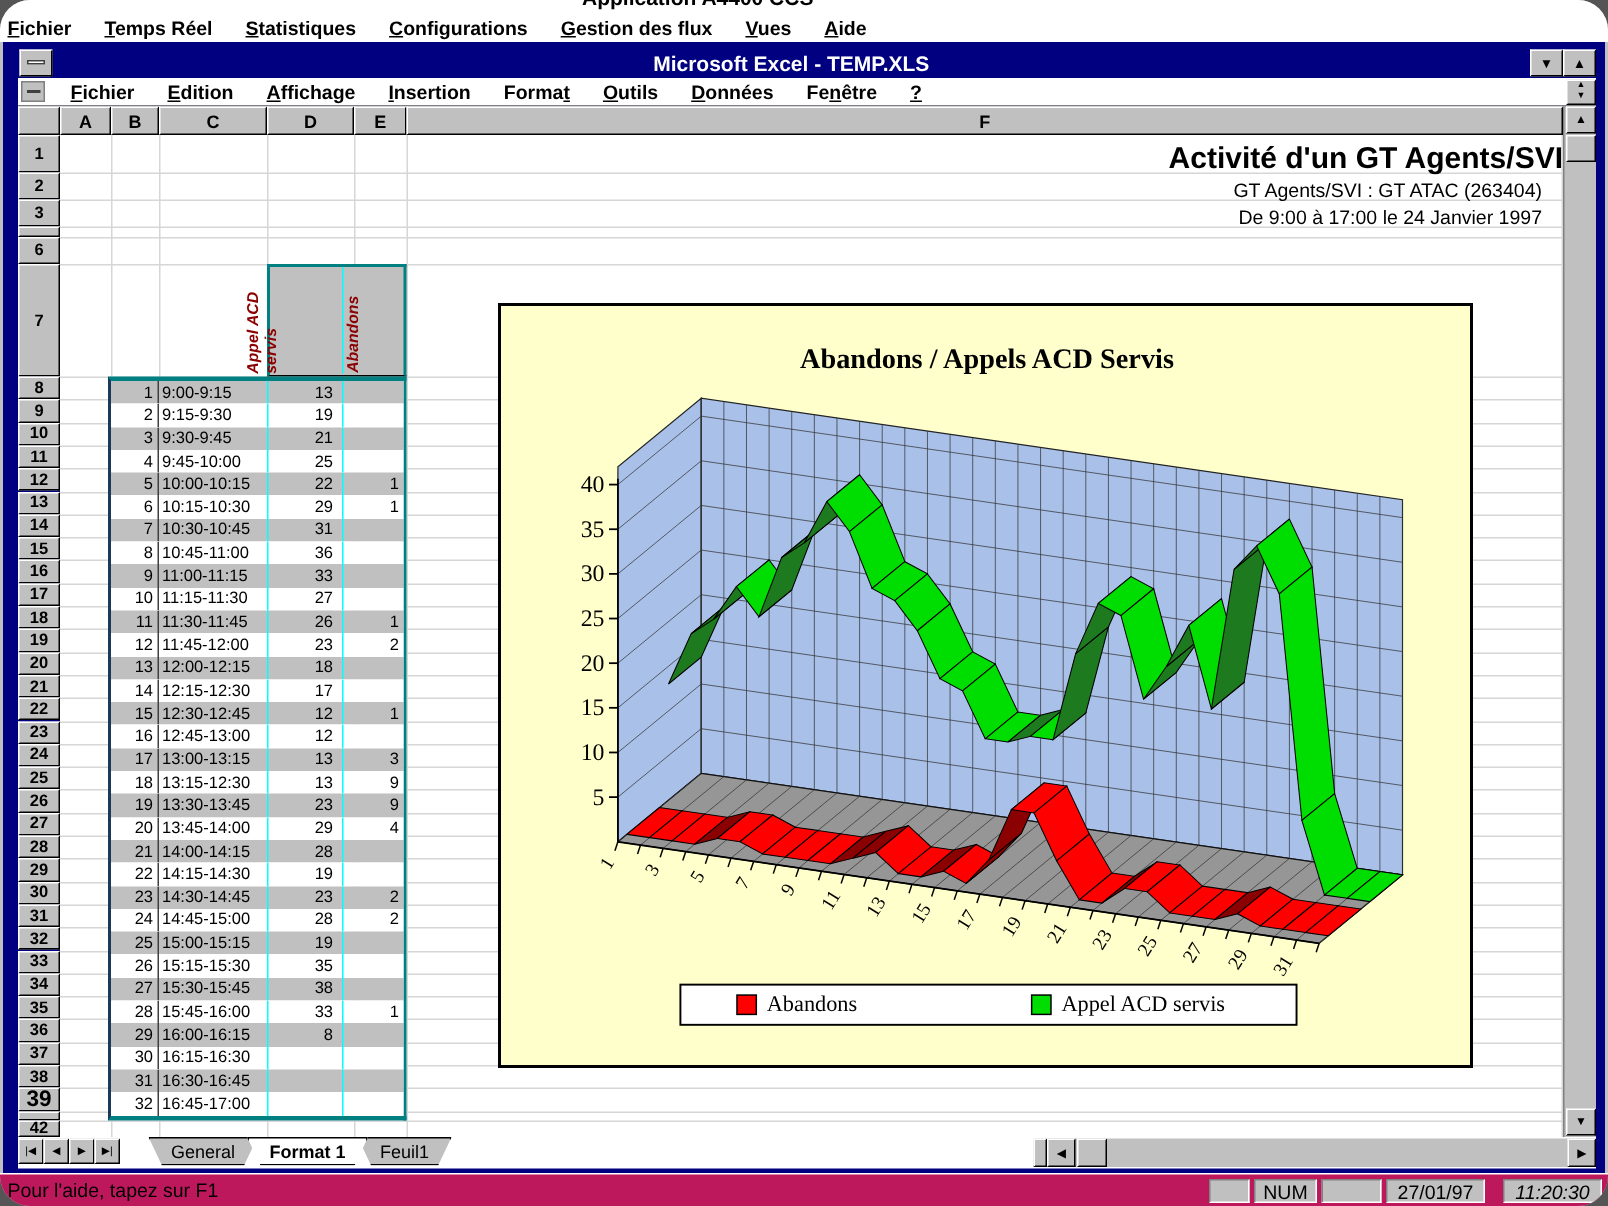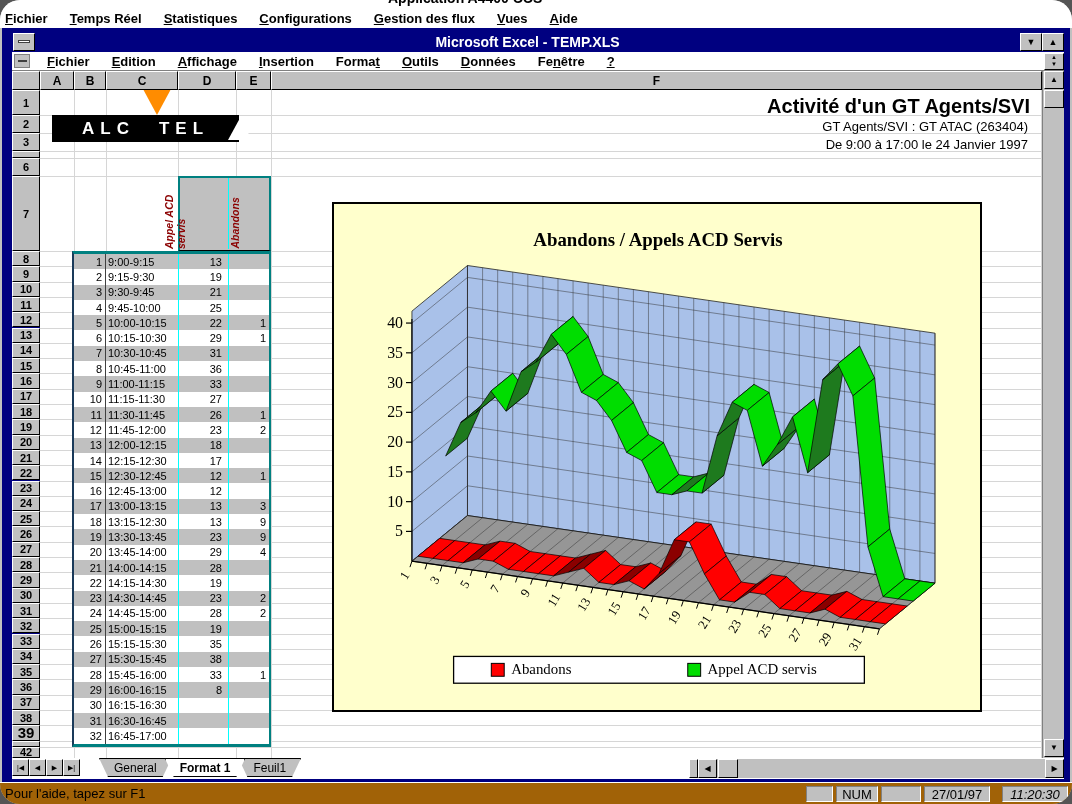--- a/index.html
+++ b/index.html
@@ -41,21 +41,21 @@
   #rowheads{left:10px;top:62px;width:28px;height:668px;}
   #gridarea{left:38px;top:62px;width:1002px;height:668px;background:#fff;overflow:hidden;}
   .gl-h{position:absolute;left:0;width:1002px;height:1px;background:#d6d6d6;}
   .gl-v{position:absolute;top:0;width:1px;height:668px;background:#d6d6d6;}
   
   #vscroll{left:1040px;top:43px;width:22px;height:687px;background:#C0C0C0;border-left:1px solid #808080;}
   .sbtn{position:absolute;width:20px;height:18px;background:#C0C0C0;border:1px solid #000;
         border-top-color:#fff;border-left-color:#fff;font-size:8px;color:#000;text-align:center;line-height:16px;}
   .sthumb{position:absolute;background:#C0C0C0;border:1px solid #000;border-top-color:#fff;border-left-color:#fff;}
   
-  #rpt-title{right:12px;top:5px;font:bold 20px "Liberation Sans",sans-serif;color:#000;}
+  #rpt-title{right:0;top:5px;font:bold 20px "Liberation Sans",sans-serif;color:#000;}
   #rpt-sub1{right:14px;top:29px;font:13px "Liberation Sans",sans-serif;color:#000;}
   #rpt-sub2{right:14px;top:47px;font:13px "Liberation Sans",sans-serif;color:#000;}
   
   #logo{left:12px;top:25px;width:187px;height:27px;background:#000;display:flex;align-items:center;justify-content:center;}
   #logo .lt{color:#fff;font:bold 17px "Liberation Sans",sans-serif;letter-spacing:6px;padding-top:1px;}
   #logo-tri-orange{position:absolute;left:91px;top:-26px;width:0;height:0;
        border-left:14px solid transparent;border-right:14px solid transparent;border-top:26px solid #FF8C00;}
   #logo-tri-white{position:absolute;left:93px;top:3px;width:0;height:0;
        border-left:12px solid transparent;border-right:12px solid transparent;border-bottom:22px solid #fff;}
   
@@ -79,21 +79,21 @@
   
   #tabbar{left:10px;top:730px;width:1052px;height:21px;background:#fff;display:flex;align-items:flex-start;}
   .navb{width:17px;height:17px;background:#C0C0C0;border:1px solid #000;border-top-color:#fff;border-left-color:#fff;
         font-size:7px;color:#000;text-align:center;line-height:15px;margin-top:1px;}
   .tab{height:19px;padding:2px 14px 0 14px;font:12px "Liberation Sans",sans-serif;background:#C0C0C0;
        clip-path:polygon(0 0,100% 0,calc(100% - 9px) 100%,9px 100%);margin-left:-7px;border:1px solid #000;}
   .tab.active{background:#fff;font-weight:bold;z-index:2;}
   #tabsplit{width:9px;height:19px;background:#C0C0C0;border:1px solid #000;border-top-color:#fff;border-left-color:#fff;margin-left:388px;margin-top:1px;}
   #hscroll{position:relative;flex:1;height:19px;background:#C0C0C0;margin-top:1px;}
   
-  #statusbar{left:0;top:782px;width:1072px;height:22px;background:#a16207;border-top:1px solid #fff;
+  #statusbar{left:0;top:782px;width:1072px;height:22px;background:#be185d;border-top:1px solid #fff;
              font:13px "Liberation Sans",sans-serif;color:#000;padding-left:39px;}
   .inset{position:absolute;top:3px;height:16px;background:#C0C0C0;border:1px solid;
          border-color:#808080 #fff #fff #808080;display:flex;align-items:center;justify-content:center;
          font:13px "Liberation Sans",sans-serif;}
 </style>
 </head>
 <body>
 
 <div class="screen">
 
@@ -237,28 +237,20 @@
           <div class="gl-v" style="left: 138px;"></div>
           <div class="gl-v" style="left: 196px;"></div>
           <div class="gl-v" style="left: 231px;"></div>
           <div class="gl-v" style="left: 1001px;"></div>
         </div>
 
       <div class="abs" id="rpt-title">Activité d'un GT Agents/SVI</div>
       <div class="abs" id="rpt-sub1">GT Agents/SVI : GT ATAC (263404)</div>
       <div class="abs" id="rpt-sub2">De 9:00 à 17:00 le 24 Janvier 1997</div>
 
-      <div class="abs" id="logo">
-        <div id="logo-tri-orange"></div>
-        <span class="lt">ALC</span>
-        <span style="position:relative;width:24px;height:100%;">
-          <span id="logo-tri-white"></span>
-          </span>
-        <span class="lt">TEL</span>
-      </div>
 
       <div class="abs" id="dtable">
         <div id="thdr">
           <div class="rot" style="left:7px;">Appel ACD servis</div>
           <div class="sep"></div>
           <div class="rot" style="left:62px;">Abandons</div>
         </div>
         <div id="tbody">
             <div class="trow g">
               <div class="tc tc-n">1</div>

